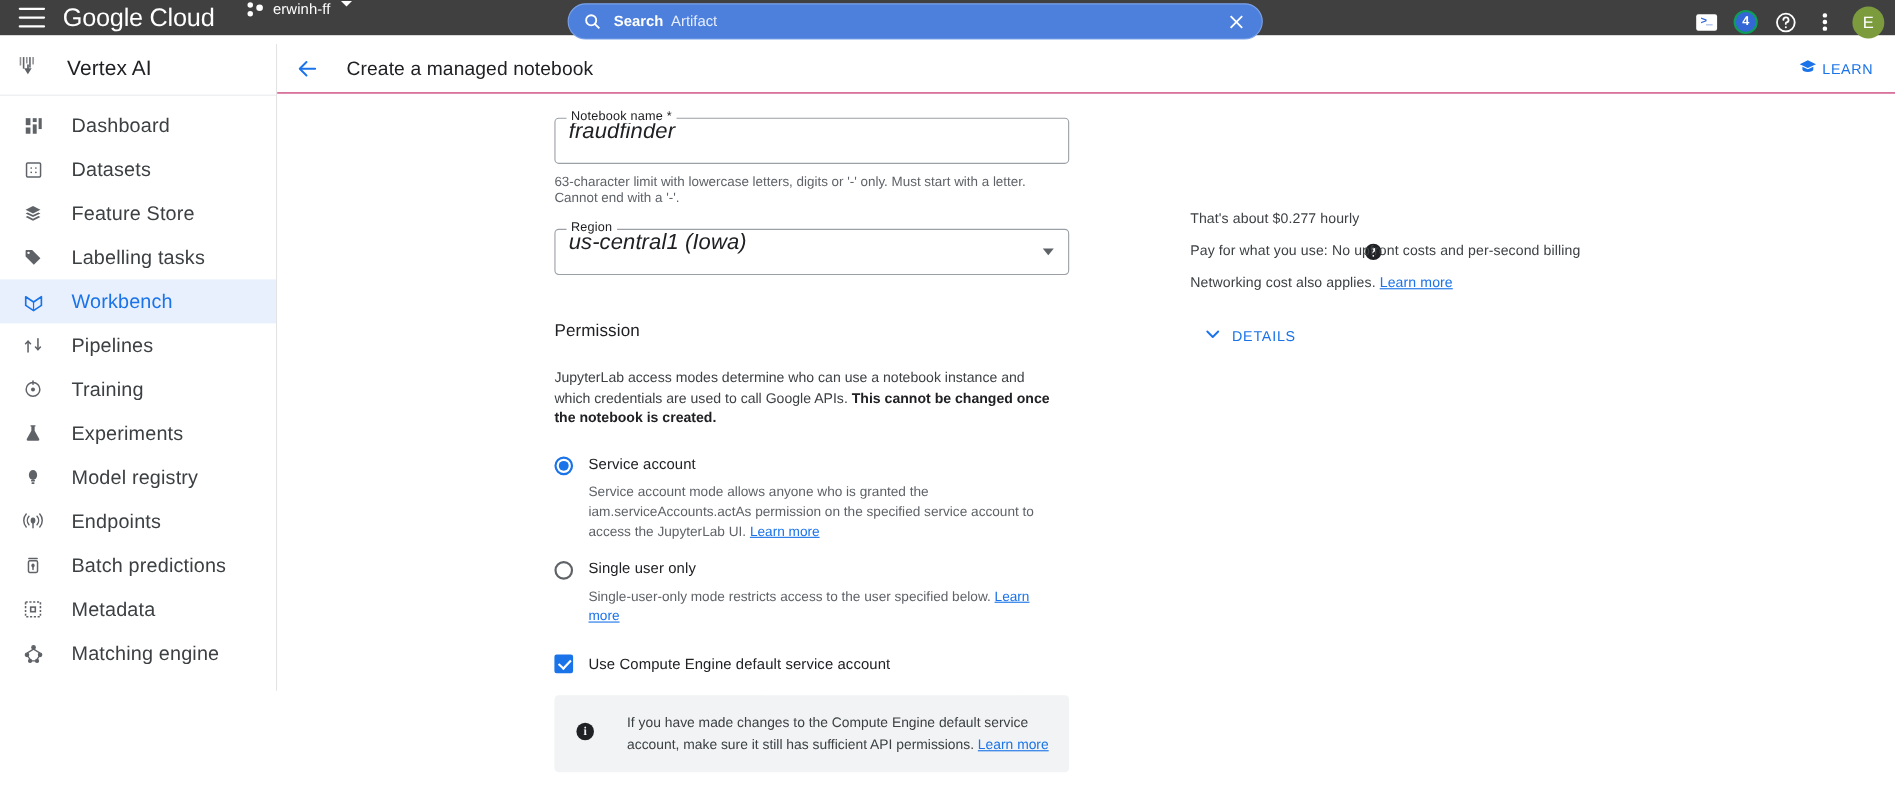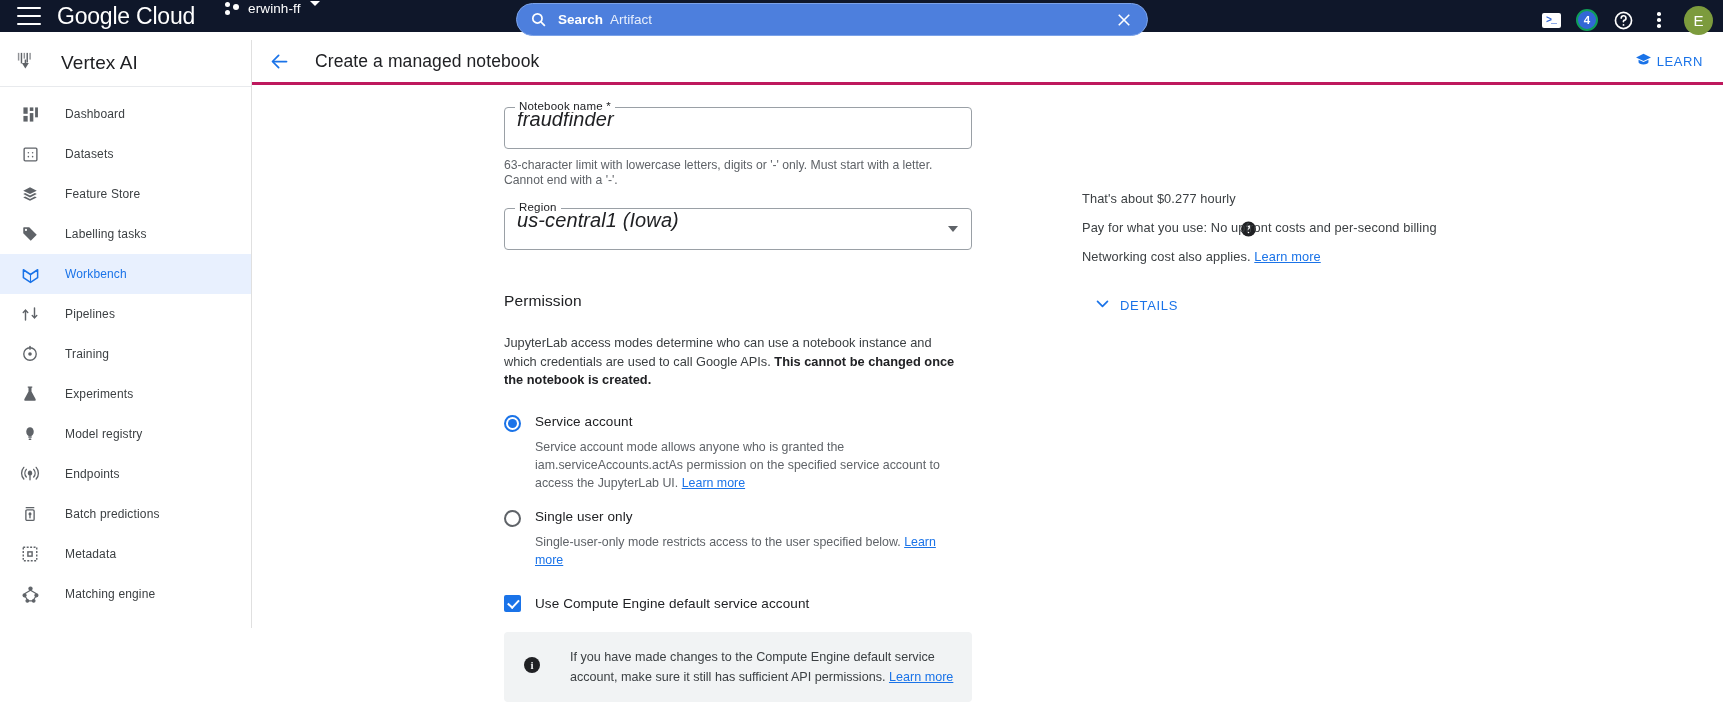--- a/index.html
+++ b/index.html
@@ -10,21 +10,21 @@
     overflow: hidden;
     background: #fff;
     font-family: "Liberation Sans", "DejaVu Sans", sans-serif;
     -webkit-font-smoothing: antialiased;
   }
 
   
   .topbar {
     position: absolute; top: 0; left: 0;
     width: 1723px; height: 32px;
-    background: #0f172a;
+    background: #404040;
     display: flex; align-items: center;
     color: #fff;
   }
   .hamburger {
     width: 24px; height: 18px;
     margin-left: 17px; margin-right: 16px;
     display: flex; flex-direction: column; justify-content: space-between;
     cursor: pointer;
   }
   .hamburger span { display: block; height: 2px; width: 24px; background: #fff; border-radius: 1px; }
@@ -120,36 +120,36 @@
     border-bottom: 1px solid #e8eaed;
   }
   .side-head .vtitle {
     font-size: 19px; color: #202124; margin-left: 23px; font-weight: 400;
     letter-spacing: .1px;
   }
   .navlist { padding-top: 7px; }
   .navitem {
     height: 40px; display: flex; align-items: center;
     padding-left: 18px; cursor: pointer;
-    color: #3c4043; font-size: 12px;
+    color: #3c4043; font-size: 18px;
     border-radius: 0 20px 20px 0; margin-right: 8px;
   }
   .navitem .ni { width: 24px; height: 24px; display: flex; align-items: center; justify-content: center; flex: none; }
   .navitem .nl { margin-left: 23px; white-space: nowrap; letter-spacing: .15px; }
   .navitem.active { background: #e8f0fe; color: #1967d2; border-radius: 0; margin-right: 0; }
   .navitem.active .nl { color: #1a73e8; }
 
   
   .content {
     position: absolute; left: 252px; top: 40px;
     width: 1471px; height: 680px; background: #fff;
   }
   .pagehead {
     height: 45px; display: flex; align-items: center;
-    border-bottom: 3px solid #be185d;
+    border-bottom: 1px solid #be185d;
     position: relative;
   }
   .backbtn { margin-left: 12px; width: 30px; height: 30px; display: flex; align-items: center; justify-content: center; cursor: pointer; border-radius: 50%; }
   .pagetitle { font-size: 17.5px; color: #202124; margin-left: 21px; letter-spacing: .1px; }
   .learnbtn {
     position: absolute; right: 12px; top: 50%; transform: translateY(-50%);
     display: flex; align-items: center; gap: 5px;
     color: #1a73e8; font-size: 13px; font-weight: 500; letter-spacing: .6px;
     cursor: pointer; padding: 6px 8px; border-radius: 4px;
   }

